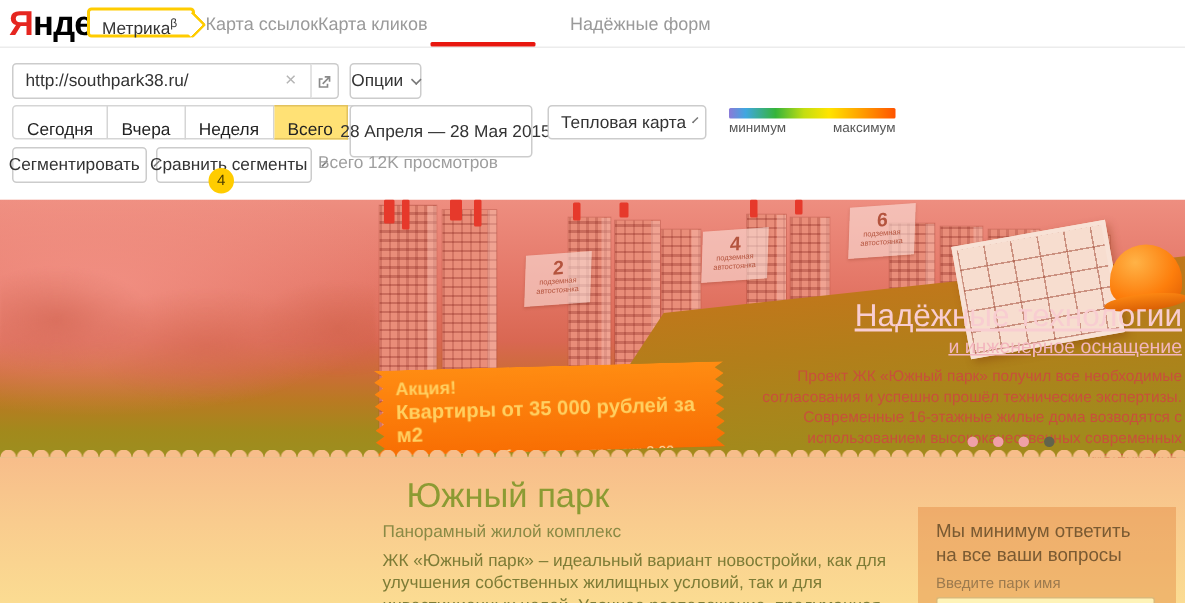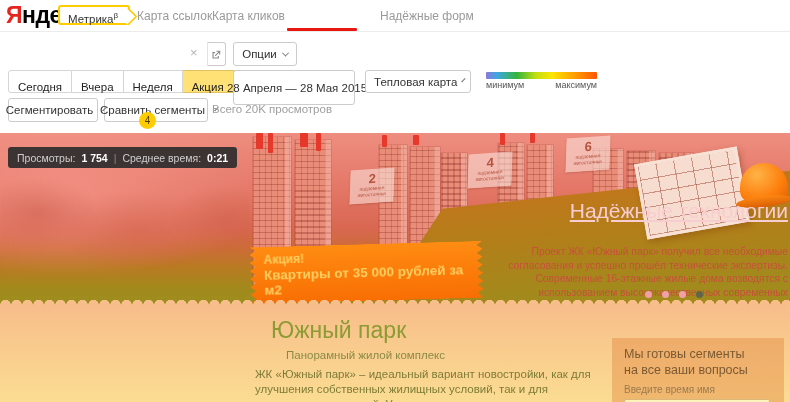--- a/index.html
+++ b/index.html
@@ -15,21 +15,21 @@
   .badge-metrika sup { font-size:8px; }
   .tab { position:absolute; top:9px; font-size:12px; color:#9a9a9a; cursor:pointer; white-space:nowrap; }
   .tab.active { color:#333; }
   .tab-underline { position:absolute; left:287px; top:28px; width:70px; height:3px; background:#e8170f; border-radius:1px; }
 
   
   .url-input { position:absolute; left:8px; top:42px; width:200px; height:24px; border:1px solid #cccccc; border-radius:3px 0 0 3px; padding:0 22px 0 8px; font-size:11.5px; color:#333; font-family:"Liberation Sans", sans-serif; outline:none; }
   .clear-x { position:absolute; left:190px; top:45px; font-size:13px; color:#b5b5b5; cursor:pointer; line-height:16px; }
   .open-btn { position:absolute; left:207px; top:42px; width:19px; height:24px; border:1px solid #cccccc; border-left:1px solid #e3e3e3; border-radius:0 3px 3px 0; background:#fff; display:flex; align-items:center; justify-content:center; cursor:pointer; }
   .btn { position:absolute; height:24px; border:1px solid #cccccc; border-radius:3px; background:#fff; font-size:11.5px; color:#333; display:flex; align-items:center; justify-content:center; cursor:pointer; white-space:nowrap; }
-  .opts { left:233px; top:42px; width:64px; }
+  .opts { left:233px; top:42px; width:48px; }
   .chev { display:inline-block; width:5px; height:5px; border-right:1.5px solid #777; border-bottom:1.5px solid #777; transform:rotate(45deg) translate(-1px,-1px); margin-left:6px; }
 
   
   .pgroup { position:absolute; left:8px; top:70px; display:flex; }
   .pbtn { height:23px; padding:6px 9px; border:1px solid #d5d5d5; border-left:none; background:#fff; font-size:11.5px; color:#222; line-height:21px; cursor:pointer; }
   .pbtn:first-child { border-left:1px solid #d5d5d5; border-radius:3px 0 0 3px; }
   .pbtn:last-child { border-radius:0 3px 3px 0; }
   .pbtn.sel { background:#ffe175; border-color:#e2c25e; }
   .date-btn { left:233px; top:70px; width:122px; height:35px; gap:6px; }
   .grid-ic { display:inline-block; width:10px; height:10px; background-image:repeating-linear-gradient(0deg,#3c3c3c 0 2px,transparent 2px 4px),repeating-linear-gradient(90deg,#3c3c3c 0 2px,transparent 2px 4px); }
@@ -94,58 +94,59 @@
   .tooltip { position:absolute; left:8px; top:14px; height:21px; background:rgba(45,45,45,0.92); border-radius:3px; padding:0 9px; display:flex; gap:6px; align-items:center; font-size:10.5px; color:#cfcfcf; z-index:10; white-space:nowrap; }
   .tt-val { color:#fff; font-weight:bold; }
   .tt-sep { color:#888; }
 
   
   .lower { position:absolute; left:0; top:172px; width:790px; height:97px; background:linear-gradient(180deg,#f7bd8a 0%,#f9cc8e 45%,#fbdc92 100%); z-index:7; }
   .lower::before { content:""; position:absolute; left:0; right:0; top:-5px; height:5px;
     background-image:radial-gradient(circle 5.5px at 50% 100%, #f7bd8a 5px, rgba(0,0,0,0) 5.5px);
     background-size:11px 5px; background-repeat:repeat-x; }
   .sec-title { position:absolute; left:271px; top:12px; font-size:23px; color:#8c9b33; }
-  .sec-sub { position:absolute; left:255px; top:44px; font-size:11.5px; color:#8a8a45;margin-left:31px; }
+  .sec-sub { position:absolute; left:255px; top:44px; font-size:11.5px; color:#8a8a45; }
   .sec-text { position:absolute; left:255px; top:62px; width:348px; font-size:11.5px; line-height:1.3; color:#7d7c36; }
   .form-card { position:absolute; left:612px; top:33px; width:172px; height:70px; background:rgba(226,130,58,0.40); }
   .f-title { margin:9px 0 0 12px; font-size:12.5px; color:#7a5a32; line-height:1.25; }
   .f-label { margin:6px 0 3px 12px; font-size:10px; color:#9c7a4e; }
   .f-input { margin-left:12px; width:146px; height:18px; background:#fef3b8; border:1px solid #dbb879; border-radius:2px; outline:none; }
 </style>
 </head>
 <body>
 
 <div class="app">
 
   <div class="hdr">
     <div class="logo"><span class="ya">Я</span><span>ндекс</span></div>
     <div class="badge-metrika"><span>Метрика</span><sup>β</sup></div>
     <div class="tab" style="left:137px">Карта ссылок</div>
     <div class="tab" style="left:212px">Карта кликов</div>
     <div class="tab" style="left:380px">Надёжные форм</div>
     <div class="tab-underline"></div>
   </div>
 
+  <input class="url-input" value="http://southpark38.ru/" style="">
   <span class="clear-x">×</span>
   <div class="open-btn">
     <svg width="11" height="11" viewBox="0 0 12 12">
         <path d="M4.5 7.5 L9.5 2.5 M6 2.5 H9.5 V6" stroke="#8a8a8a" stroke-width="1.2" fill="none"></path>
         <path d="M8 7.5 V9.8 H2.2 V4 H4.5" stroke="#8a8a8a" stroke-width="1.2" fill="none"></path>
       </svg>
   </div>
   <div class="btn opts">
       <span>Опции</span>
       <span class="chev"></span>
     </div>
 
   <div class="pgroup">
     <div class="pbtn">Сегодня</div>
     <div class="pbtn">Вчера</div>
     <div class="pbtn">Неделя</div>
-    <div class="pbtn sel">Акция</div>
+    <div class="pbtn sel">Всего</div>
     <div class="pbtn">Квартал</div>
     <div class="pbtn">Год</div>
   </div>
   <div class="btn date-btn">
     <span class="grid-ic"></span>
     <span>28 Апреля — 28 Мая 2015</span>
   </div>
   <div class="btn map-select">
     <span>Тепловая карта</span>
     <span class="chev"></span>
@@ -162,21 +163,21 @@
     <span class="bino-ic"></span>
     <span>Сравнить сегменты</span>
     <span class="chev"></span>
   </div>
   <div class="btn seg-btn">
     <span class="funnel-ic"></span>
     <span>Сегментировать</span>
     <span class="chev"></span>
   </div>
   <div class="badge-4">4</div>
-  <div class="total-views">Всего 20K просмотров</div>
+  <div class="total-views">Всего 12K просмотров</div>
 
   <div class="viewport">
     <div class="hero">
       <div class="trees"></div>
 
       <div class="tw" style="left:253px;top:4px;width:38px;height:150px"></div>
       <div class="tw" style="left:295px;top:7px;width:36px;height:142px"></div>
       <div class="tw" style="left:379px;top:12px;width:28px;height:112px"></div>
       <div class="tw" style="left:410px;top:14px;width:30px;height:106px"></div>
       <div class="tw" style="left:441px;top:20px;width:26px;height:96px"></div>
@@ -216,20 +217,21 @@
         <div class="lbl">подземная автостоянка</div>
       </div>
 
       <div class="blueprint"></div>
       <div class="helmet">
         <div class="dome"></div>
         <div class="brim"></div>
       </div>
 
       <div class="hero-title">Надёжные технологии</div>
+      <div class="hero-sub">и инженерное оснащение</div>
       <div class="hero-text">Проект ЖК «Южный парк» получил все необходимые согласования и успешно прошёл технические экспертизы. Современные 16-этажные жилые дома возводятся с использованием высококачественных современных материалов.</div>
 
       <div class="dots">
         <span class="dot"></span>
         <span class="dot"></span>
         <span class="dot"></span>
         <span class="dot active"></span>
       </div>
 
       <div class="promo">
@@ -238,29 +240,22 @@
         <div class="promo-l3">Новое время работы отдела продаж: 8:00 - 18:00</div>
         <div class="promo-l4">Без обеда!</div>
       </div>
     </div>
 
     <div class="lower">
       <div class="sec-title">Южный парк</div>
       <div class="sec-sub">Панорамный жилой комплекс</div>
       <div class="sec-text">ЖК «Южный парк» – идеальный вариант новостройки, как для улучшения собственных жилищных условий, так и для инвестиционных целей. Удачное расположение, продуманная концепция, полноценное инфраструктурное</div>
       <div class="form-card">
-        <div class="f-title">Мы готовы сегменты</div>
+        <div class="f-title">Мы минимум ответить</div>
         <div class="f-title" style="margin-top:0">на все ваши вопросы</div>
-        <div class="f-label">Введите время имя</div>
+        <div class="f-label">Введите парк имя</div>
         <input class="f-input" style="">
       </div>
     </div>
 
-    <div class="tooltip">
-      <span>Просмотры:</span>
-      <span class="tt-val">1 754</span>
-      <span class="tt-sep">|</span>
-      <span>Среднее время:</span>
-      <span class="tt-val">0:21</span>
-    </div>
   </div>
 
 </div>
 
 </body></html>

